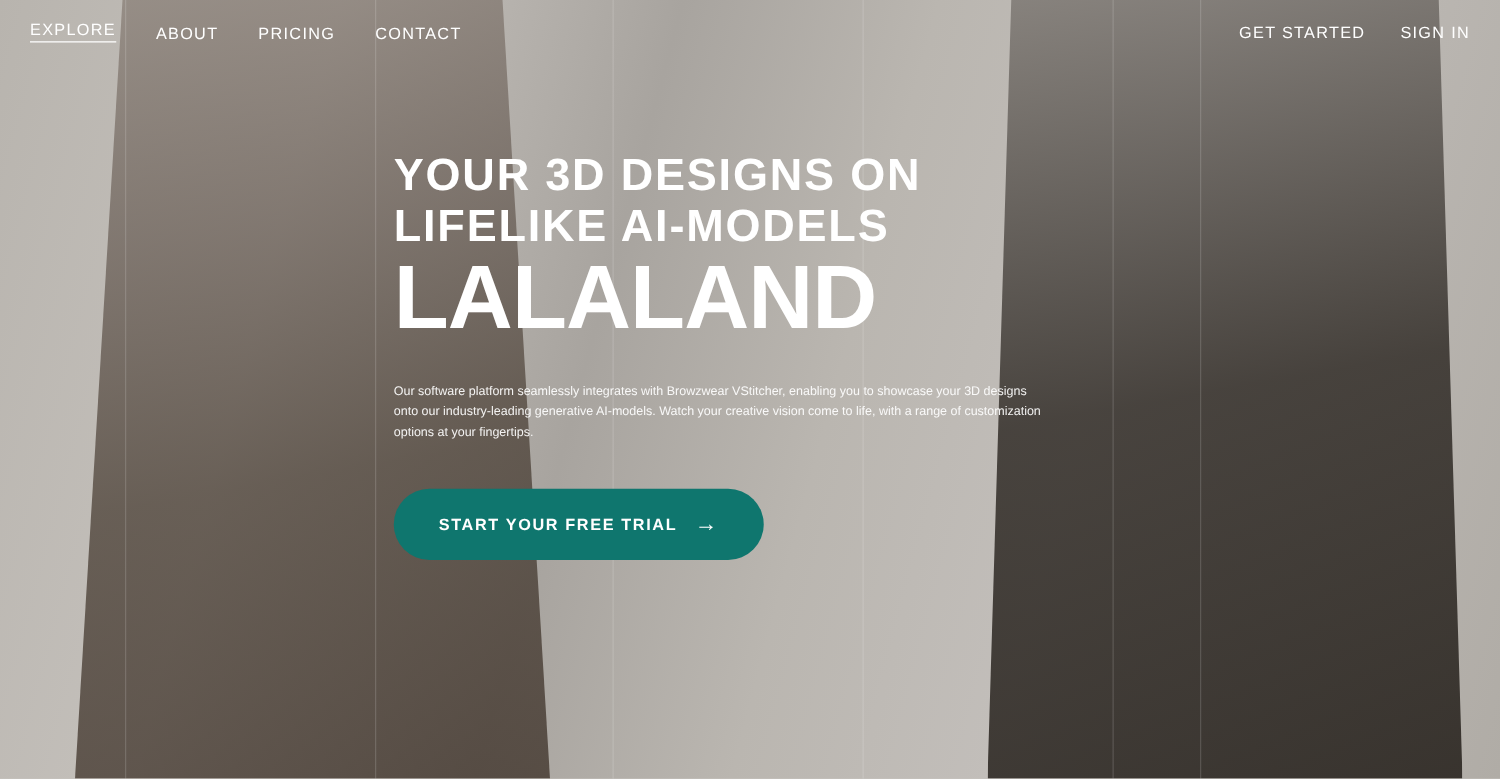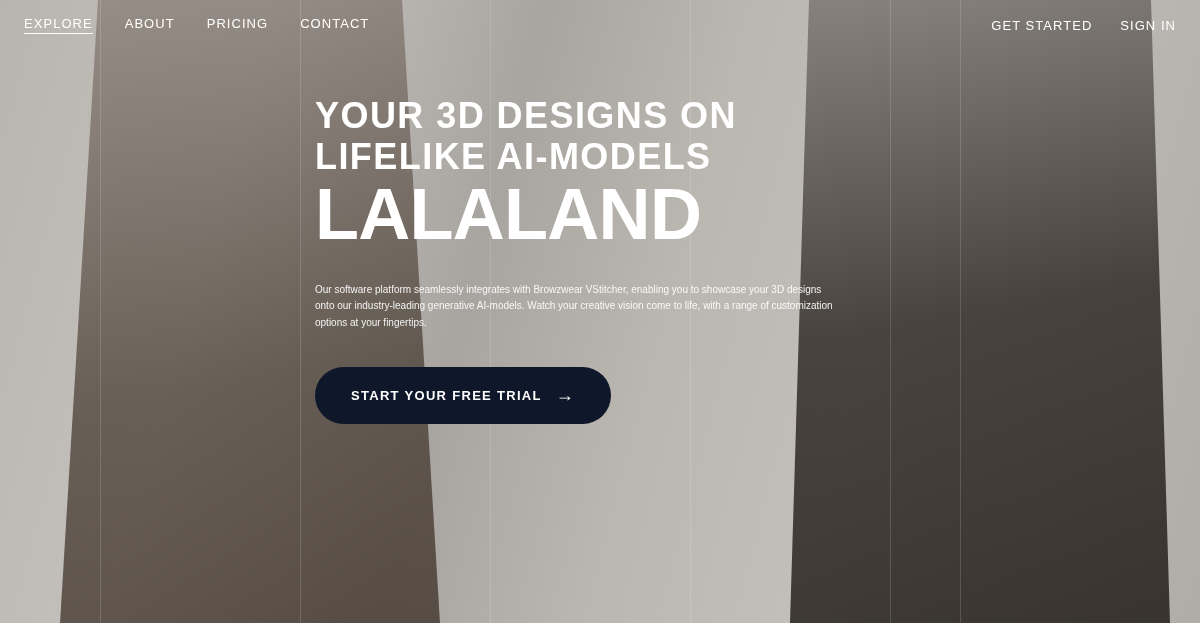--- a/index.html
+++ b/index.html
@@ -69,21 +69,21 @@
       right: 0;
       height: 50px;
       display: flex;
       align-items: center;
       padding: 0 24px;
       z-index: 10;
     }
 
     .nav-left {
       display: flex;
-      align-items: flex-start;
+      align-items: flex-end;
       gap: 32px;
     }
 
     .nav-right {
       margin-left: auto;
       display: flex;
       align-items: center;
       gap: 28px;
       justify-content: space-between;
     }
@@ -113,20 +113,21 @@
     }
 
     .hero-tagline {
       color: #fff;
       font-size: 36px;
       font-weight: 700;
       line-height: 1.15;
       letter-spacing: 0.04em;
       text-transform: uppercase;
       margin-bottom: 0px;
+      margin-top: 24px;
     }
 
     .hero-brand {
       color: #fff;
       font-size: 72px;
       font-weight: 900;
       line-height: 1.0;
       letter-spacing: -0.01em;
       text-transform: uppercase;
       margin-bottom: 32px;
@@ -138,21 +139,21 @@
       font-weight: 400;
       line-height: 1.65;
       margin-bottom: 36px;
       max-width: 520px;
     }
 
     .cta-button {
       display: inline-flex;
       align-items: center;
       gap: 14px;
-      background: #0f172a;
+      background: #0f766e;
       color: #fff;
       font-size: 13px;
       font-weight: 600;
       letter-spacing: 0.1em;
       text-transform: uppercase;
       border: none;
       border-radius: 50px;
       padding: 18px 36px;
       cursor: pointer;
       text-decoration: none;

